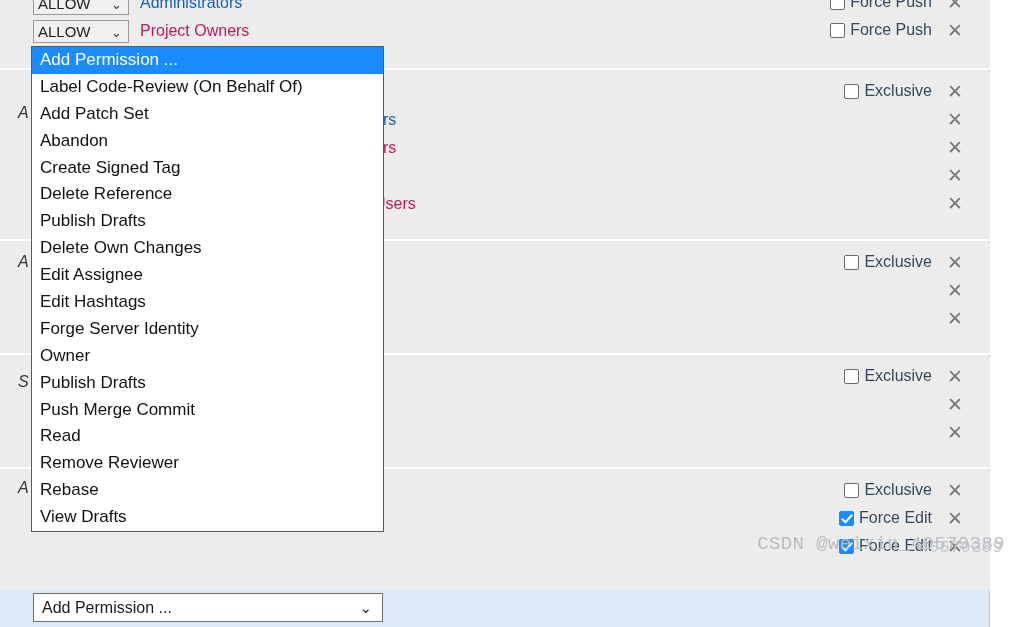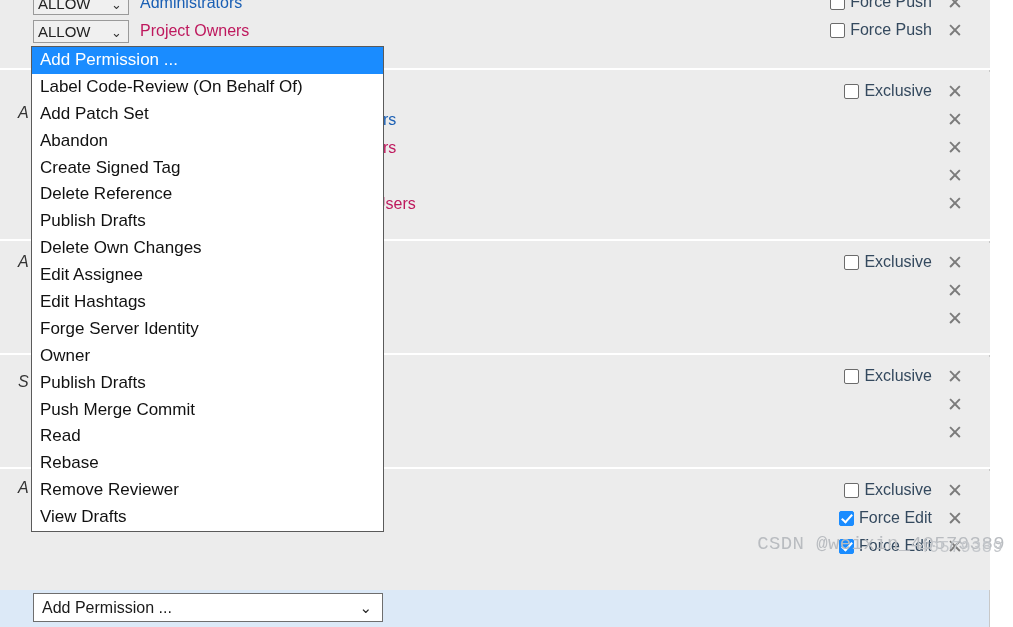--- a/index.html
+++ b/index.html
@@ -365,22 +365,22 @@
     <div class="dd-item">Delete Reference</div>
     <div class="dd-item">Publish Drafts</div>
     <div class="dd-item">Delete Own Changes</div>
     <div class="dd-item">Edit Assignee</div>
     <div class="dd-item">Edit Hashtags</div>
     <div class="dd-item">Forge Server Identity</div>
     <div class="dd-item">Owner</div>
     <div class="dd-item">Publish Drafts</div>
     <div class="dd-item">Push Merge Commit</div>
     <div class="dd-item">Read</div>
+    <div class="dd-item">Remove Reviewer</div>
     <div class="dd-item">Rebase</div>
-    <div class="dd-item">Remove Reviewer</div>
     <div class="dd-item">View Drafts</div>
   </div>
 
   <div class="watermark">
     <span>CSDN @weixin_40579389</span>
     <span class="wm-b">40579389</span>
   </div>
 
 </div>
 

